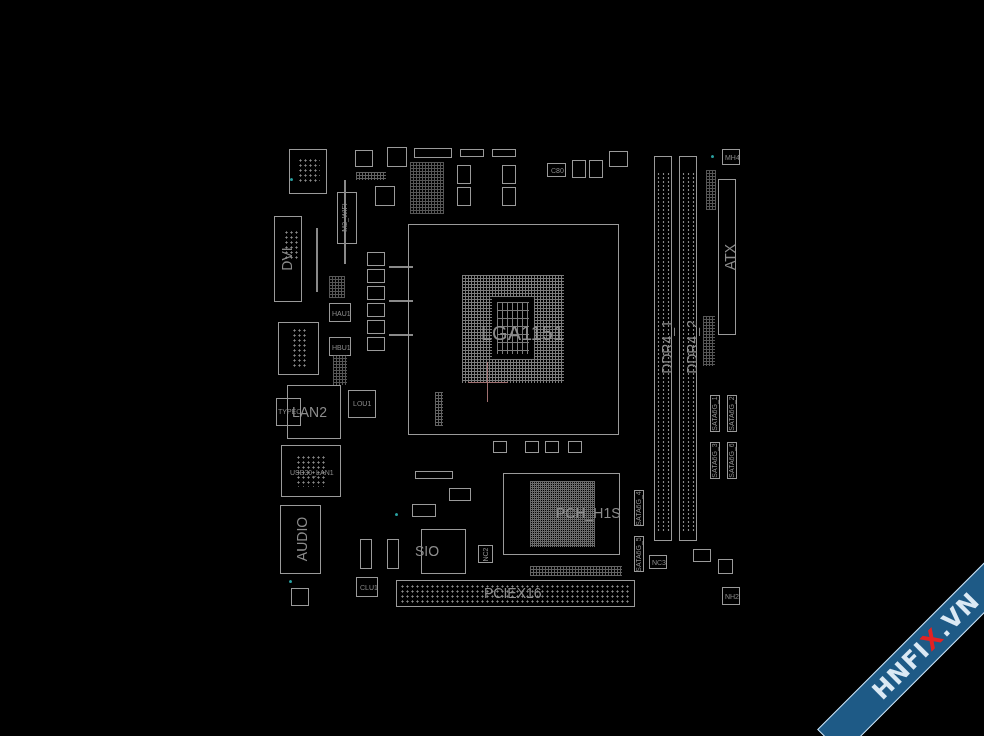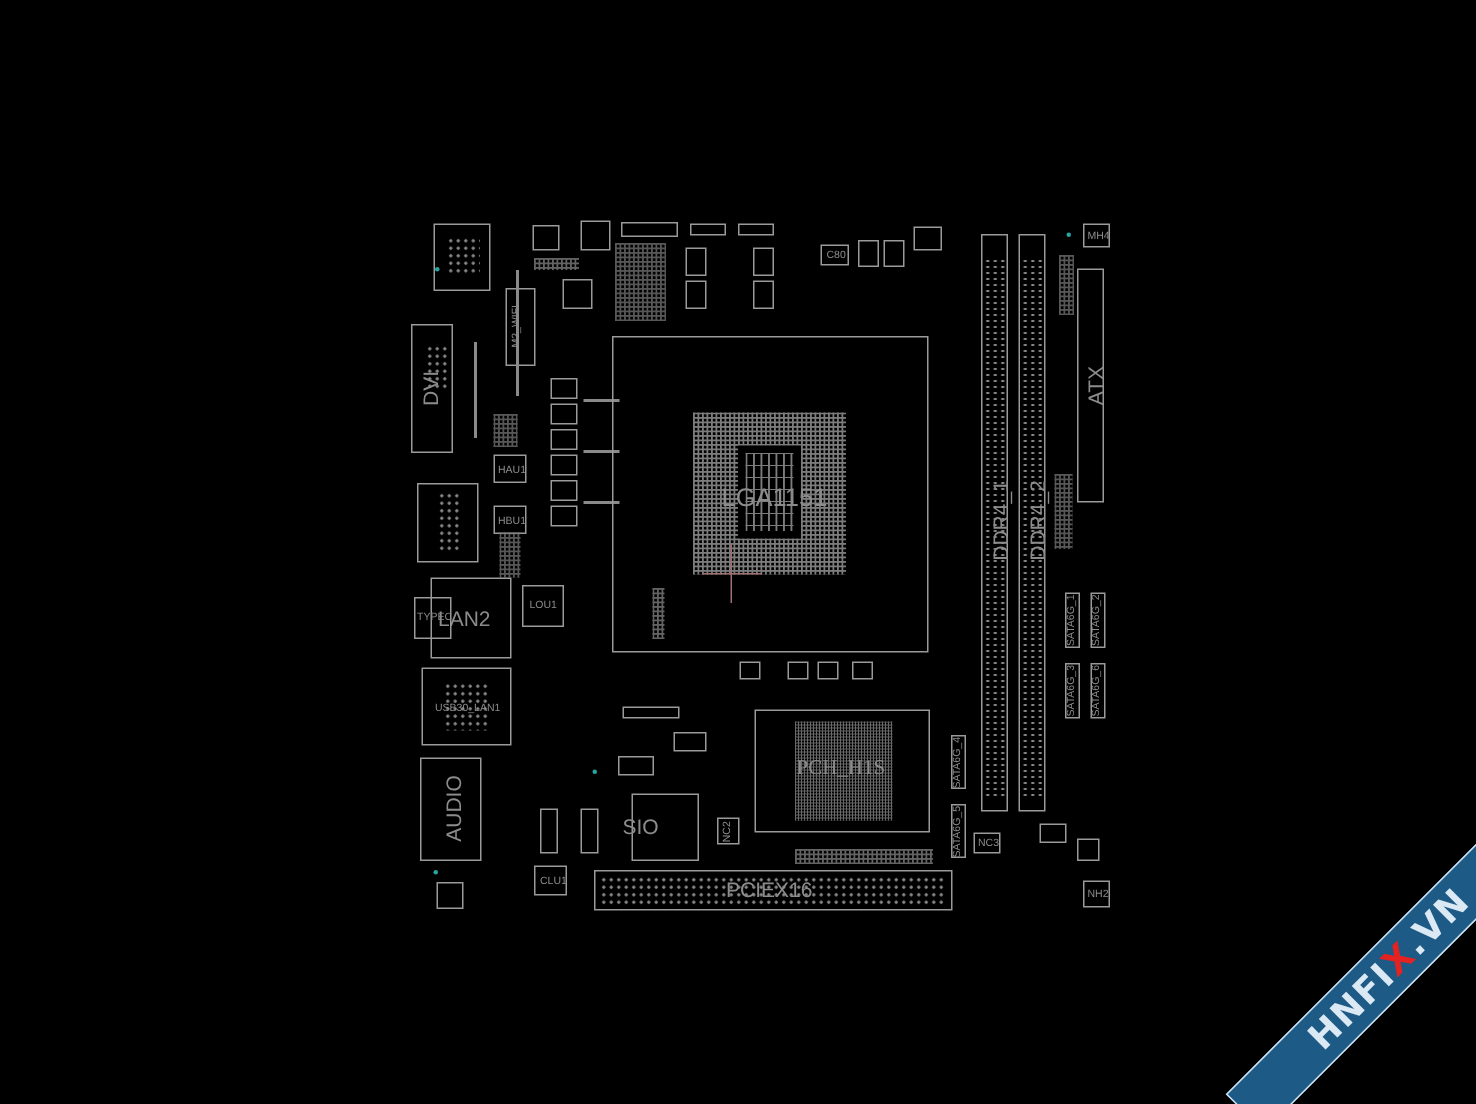--- a/index.html
+++ b/index.html
@@ -88,35 +88,35 @@
   <div class="c" style="left:291px;top:588px;width:18px;height:18px;"></div>
   <div class="c" style="left:356px;top:577px;width:22px;height:20px;"></div>
   <div class="lbl sm" style="left:360px;top:584px;">CLU1</div>
   <div class="c" style="left:387px;top:539px;width:12px;height:30px;"></div>
   <div class="c" style="left:360px;top:539px;width:12px;height:30px;"></div>
 
   <div class="c" style="left:408px;top:224px;width:211px;height:211px;"></div>
   <div class="grid" style="left:462px;top:275px;width:102px;height:108px;"></div>
   <div style="position:absolute;left:492px;top:297px;width:42px;height:62px;background:#000;"></div>
   <div class="grid" style="left:497px;top:302px;width:32px;height:52px;background-size:5px 8px;"></div>
-  <div class="lbl big" style="left:481px;top:323px;font-size:17px;">LGA1151</div>
+  <div class="lbl big" style="left:481px;top:323px;font-size:20px;">LGA1151</div>
   <div class="crosshair-h" style="left:468px;top:382px;width:40px;"></div>
   <div class="crosshair-v" style="left:487px;top:362px;height:40px;"></div>
 
   <div class="c" style="left:415px;top:471px;width:38px;height:8px;"></div>
   <div class="c" style="left:449px;top:488px;width:22px;height:13px;"></div>
   <div class="c" style="left:412px;top:504px;width:24px;height:13px;"></div>
   <div class="c" style="left:421px;top:529px;width:45px;height:45px;"></div>
   <div class="lbl big" style="left:415px;top:544px;">SIO</div>
   <div class="c" style="left:478px;top:545px;width:15px;height:18px;"></div>
   <div class="lbl sm vert" style="left:478px;top:551px;">NC2</div>
 
   <div class="c" style="left:503px;top:473px;width:117px;height:82px;"></div>
   <div class="grid" style="left:530px;top:481px;width:65px;height:66px;background-size:2px 2px;opacity:.85;"></div>
-  <div class="lbl big" style="left:531px;top:506px;font-family:Liberation Serif, serif;">PCH_H1S</div>
+  <div class="lbl big" style="left:556px;top:506px;">PCH_H1S</div>
   <div class="grid" style="left:530px;top:566px;width:92px;height:10px;opacity:.8;"></div>
 
   <div class="c" style="left:396px;top:580px;width:239px;height:27px;"></div>
   <div class="pads" style="left:400px;top:584px;width:230px;height:20px;"></div>
   <div class="lbl big" style="left:484px;top:586px;">PCIEX16</div>
 
   <div class="c" style="left:634px;top:490px;width:10px;height:36px;"></div>
   <div class="lbl sm vert" style="left:621px;top:505px;">SATA6G_4</div>
   <div class="c" style="left:634px;top:536px;width:10px;height:36px;"></div>
   <div class="lbl sm vert" style="left:621px;top:551px;">SATA6G_5</div>

